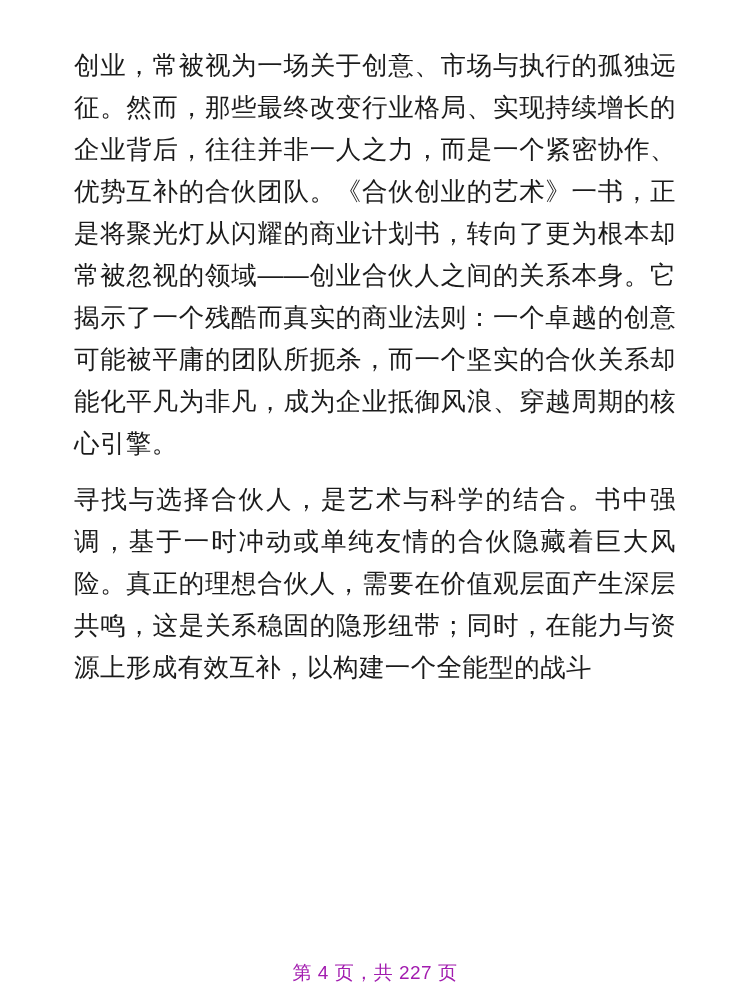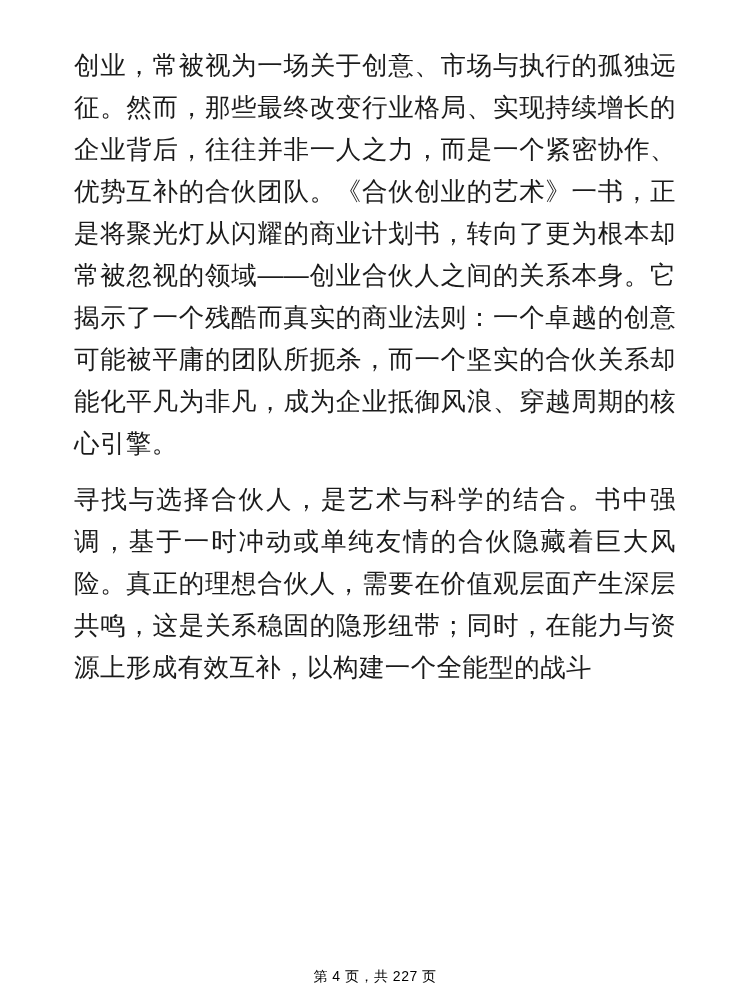--- a/index.html
+++ b/index.html
@@ -34,22 +34,22 @@
   }
   .para:last-of-type {
     margin-bottom: 7px;
   }
   .footer {
     position: absolute;
     left: 0;
     right: 0;
     bottom: 14px;
     text-align: center;
-    font-size: 14px;
-    color: #000000;
+    font-size: 19px;
+    color: #a21caf;
     letter-spacing: 0.5px;
   }
 </style>
 </head>
 <body>
 
 <div class="page">
   <p class="para">创业，常被视为一场关于创意、市场与执行的孤独远征。然而，那些最终改变行业格局、实现持续增长的企业背后，往往并非一人之力，而是一个紧密协作、优势互补的合伙团队。《合伙创业的艺术》一书，正是将聚光灯从闪耀的商业计划书，转向了更为根本却常被忽视的领域——创业合伙人之间的关系本身。它揭示了一个残酷而真实的商业法则：一个卓越的创意可能被平庸的团队所扼杀，而一个坚实的合伙关系却能化平凡为非凡，成为企业抵御风浪、穿越周期的核心引擎。</p>
   <p class="para">寻找与选择合伙人，是艺术与科学的结合。书中强调，基于一时冲动或单纯友情的合伙隐藏着巨大风险。真正的理想合伙人，需要在价值观层面产生深层共鸣，这是关系稳固的隐形纽带；同时，在能力与资源上形成有效互补，以构建一个全能型的战斗</p>
   <div class="footer">第 4 页，共 227 页</div>

